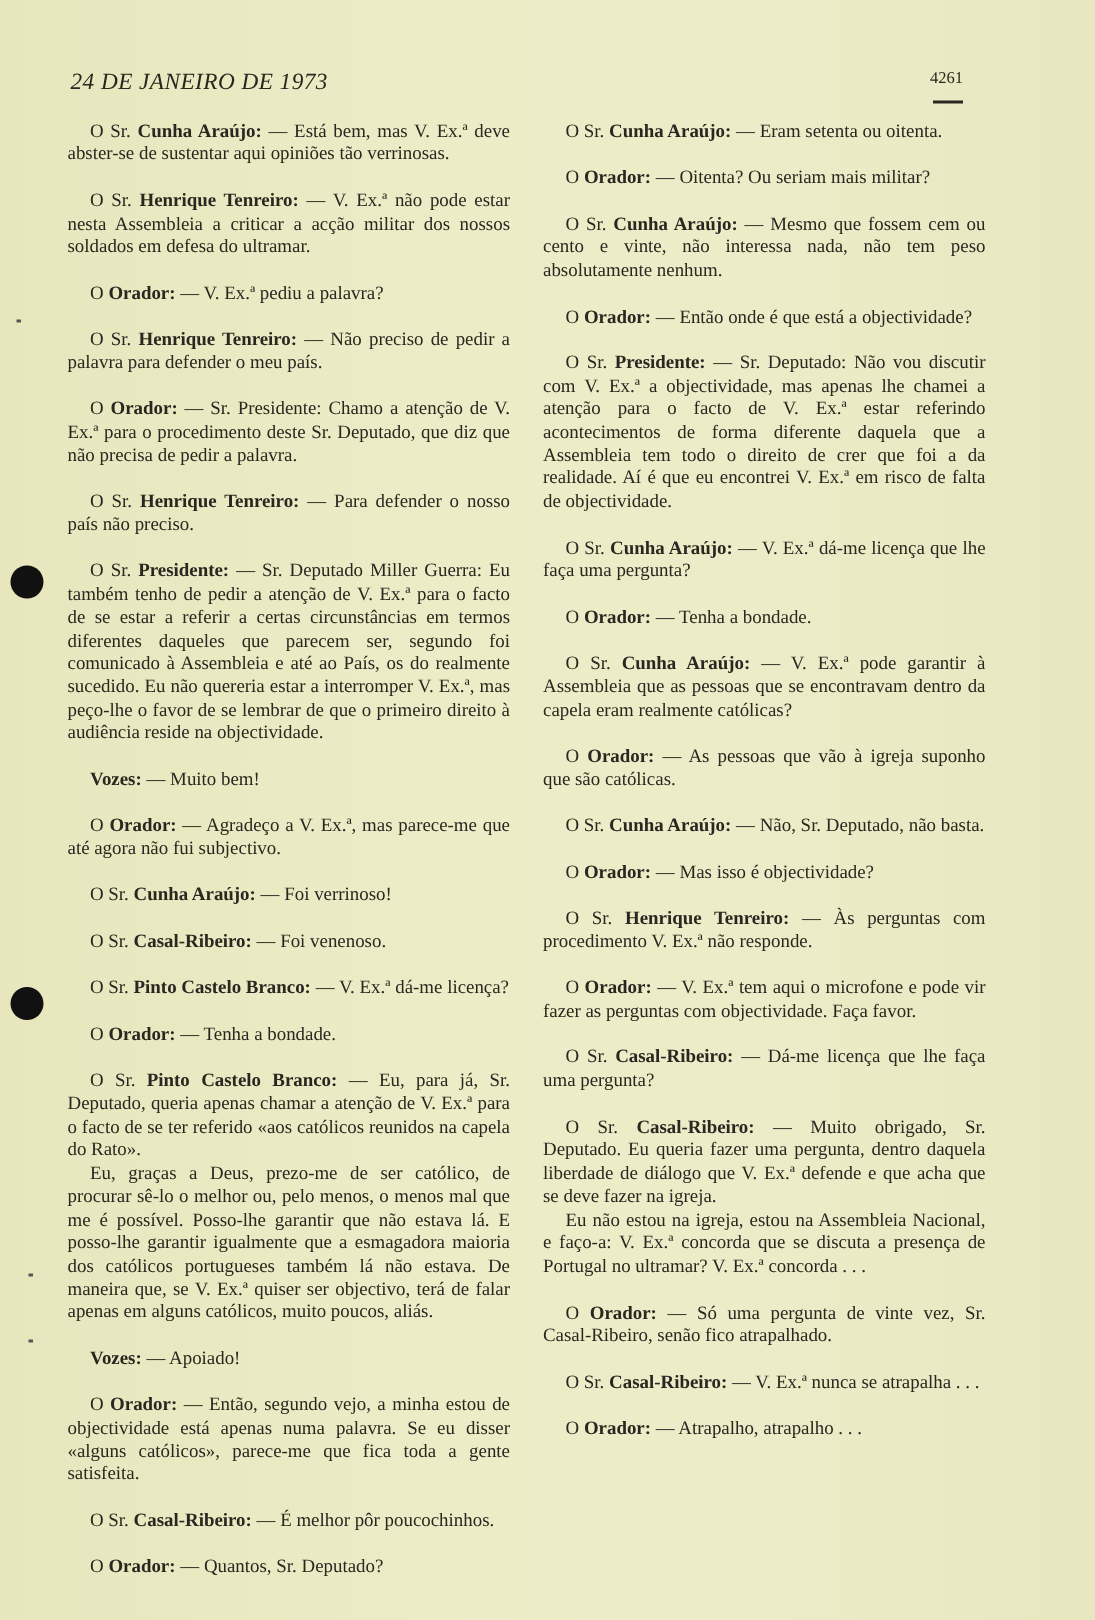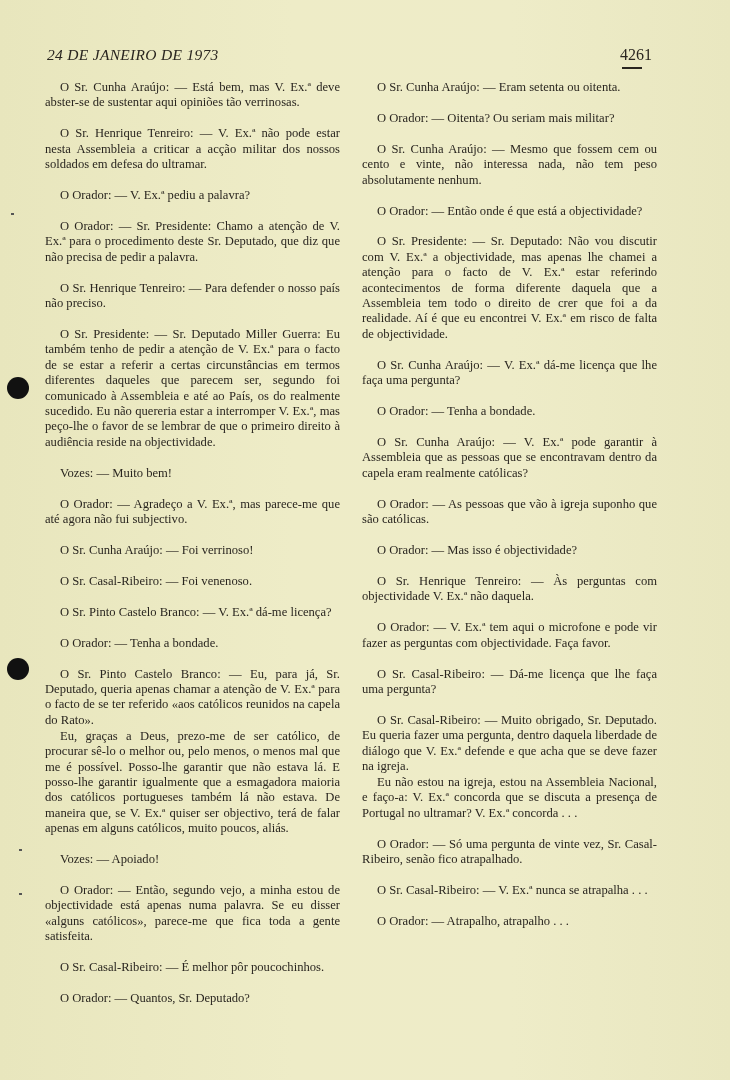--- a/index.html
+++ b/index.html
@@ -6,28 +6,28 @@
   body {
     width: 730px; height: 1080px; overflow: hidden;
     background: #ecebc4;
     font-family: "Liberation Serif", "DejaVu Serif", serif;
     color: #2a2620;
     position: relative;
   }
   .page { position: absolute; left: 0; top: 0; width: 730px; height: 1080px;
     background: linear-gradient(90deg, #e8e6bd 0%, #eeecc7 40%, #eeecc8 70%, #e9e7c0 100%); }
   .header-date { position: absolute; left: 47px; top: 46px; font-style: italic; font-size: 15.5px; letter-spacing: 0.3px; }
-  .header-page { position: absolute; left: 620px; top: 46px; font-size: 16px; }
+  .header-page { position: absolute; left: 620px; top: 46px; font-size: 11px; }
   .header-rule { position: absolute; left: 622px; top: 67px; width: 20px; height: 2px; background: #2a2620; }
   .col { position: absolute; top: 80px; width: 295px; font-size: 12.6px; line-height: 15.4px; text-align: justify; }
   .col.left { left: 45px; }
   .col.right { left: 362px; }
   .p { margin: 0 0 15.5px 0; text-indent: 15px; hyphens: manual; }
   .p.cont { margin-top: -15px; }
-  .spk { font-weight: normal; }
+  .spk { font-weight: bold; }
   .hole { position: absolute; width: 22px; height: 22px; border-radius: 50%; background: #111; }
   .speck { position: absolute; width: 3px; height: 2px; background: #555; }
 </style>
 </head>
 <body>
 
 <div class="page">
   <div class="header-date">24 DE JANEIRO DE 1973</div>
   <div class="header-page">4261</div>
   <div class="header-rule"></div>
@@ -35,20 +35,21 @@
   <div class="hole" style="left:7px; top:377px;"></div>
   <div class="hole" style="left:7px; top:658px;"></div>
   <div class="speck" style="left:11px; top:213px;"></div>
   <div class="speck" style="left:19px; top:849px;"></div>
   <div class="speck" style="left:19px; top:893px;"></div>
 
   <div class="col left" id="col-left">
       <p class="p"><span>O Sr. </span><span class="spk">Cunha Araújo:</span><span> — Está bem, mas V. Ex.ª deve abster-se de sustentar aqui opiniões tão verrinosas.</span></p>
       <p class="p"><span>O Sr. </span><span class="spk">Henrique Tenreiro:</span><span> — V. Ex.ª não pode estar nesta Assembleia a criticar a acção militar dos nossos soldados em defesa do ultramar.</span></p>
       <p class="p"><span>O </span><span class="spk">Orador:</span><span> — V. Ex.ª pediu a palavra?</span></p>
+      <p class="p"><span>O Sr. </span><span class="spk">Henrique Tenreiro:</span><span> — Não preciso de pedir a palavra para defender o meu país.</span></p>
       <p class="p"><span>O </span><span class="spk">Orador:</span><span> — Sr. Presidente: Chamo a atenção de V. Ex.ª para o procedimento deste Sr. Deputado, que diz que não precisa de pedir a palavra.</span></p>
       <p class="p"><span>O Sr. </span><span class="spk">Henrique Tenreiro:</span><span> — Para defender o nosso país não preciso.</span></p>
       <p class="p"><span>O Sr. </span><span class="spk">Presidente:</span><span> — Sr. Deputado Miller Guerra: Eu também tenho de pedir a atenção de V. Ex.ª para o facto de se estar a referir a certas circunstâncias em termos diferentes daqueles que parecem ser, segundo foi comunicado à Assembleia e até ao País, os do realmente sucedido. Eu não quereria estar a interromper V. Ex.ª, mas peço-lhe o favor de se lembrar de que o primeiro direito à audiência reside na objectividade.</span></p>
       <p class="p"><span></span><span class="spk">Vozes:</span><span> — Muito bem!</span></p>
       <p class="p"><span>O </span><span class="spk">Orador:</span><span> — Agradeço a V. Ex.ª, mas parece-me que até agora não fui subjectivo.</span></p>
       <p class="p"><span>O Sr. </span><span class="spk">Cunha Araújo:</span><span> — Foi verrinoso!</span></p>
       <p class="p"><span>O Sr. </span><span class="spk">Casal-Ribeiro:</span><span> — Foi venenoso.</span></p>
       <p class="p"><span>O Sr. </span><span class="spk">Pinto Castelo Branco:</span><span> — V. Ex.ª dá-me licença?</span></p>
       <p class="p"><span>O </span><span class="spk">Orador:</span><span> — Tenha a bondade.</span></p>
       <p class="p"><span>O Sr. </span><span class="spk">Pinto Castelo Branco:</span><span> — Eu, para já, Sr. Deputado, queria apenas chamar a atenção de V. Ex.ª para o facto de se ter referido «aos católicos reunidos na capela do Rato».</span></p>
@@ -61,22 +62,23 @@
   <div class="col right" id="col-right">
       <p class="p"><span>O Sr. </span><span class="spk">Cunha Araújo:</span><span> — Eram setenta ou oitenta.</span></p>
       <p class="p"><span>O </span><span class="spk">Orador:</span><span> — Oitenta? Ou seriam mais militar?</span></p>
       <p class="p"><span>O Sr. </span><span class="spk">Cunha Araújo:</span><span> — Mesmo que fossem cem ou cento e vinte, não interessa nada, não tem peso absolutamente nenhum.</span></p>
       <p class="p"><span>O </span><span class="spk">Orador:</span><span> — Então onde é que está a objectividade?</span></p>
       <p class="p"><span>O Sr. </span><span class="spk">Presidente:</span><span> — Sr. Deputado: Não vou discutir com V. Ex.ª a objectividade, mas apenas lhe chamei a atenção para o facto de V. Ex.ª estar referindo acontecimentos de forma diferente daquela que a Assembleia tem todo o direito de crer que foi a da realidade. Aí é que eu encontrei V. Ex.ª em risco de falta de objectividade.</span></p>
       <p class="p"><span>O Sr. </span><span class="spk">Cunha Araújo:</span><span> — V. Ex.ª dá-me licença que lhe faça uma pergunta?</span></p>
       <p class="p"><span>O </span><span class="spk">Orador:</span><span> — Tenha a bondade.</span></p>
       <p class="p"><span>O Sr. </span><span class="spk">Cunha Araújo:</span><span> — V. Ex.ª pode garantir à Assembleia que as pessoas que se encontravam dentro da capela eram realmente católicas?</span></p>
       <p class="p"><span>O </span><span class="spk">Orador:</span><span> — As pessoas que vão à igreja suponho que são católicas.</span></p>
+      <p class="p"><span>O Sr. </span><span class="spk">Cunha Araújo:</span><span> — Não, Sr. Deputado, não basta.</span></p>
       <p class="p"><span>O </span><span class="spk">Orador:</span><span> — Mas isso é objectividade?</span></p>
-      <p class="p"><span>O Sr. </span><span class="spk">Henrique Tenreiro:</span><span> — Às perguntas com objectividade V. Ex.ª não daquela.</span></p>
+      <p class="p"><span>O Sr. </span><span class="spk">Henrique Tenreiro:</span><span> — Às perguntas com procedimento V. Ex.ª não responde.</span></p>
       <p class="p"><span>O </span><span class="spk">Orador:</span><span> — V. Ex.ª tem aqui o microfone e pode vir fazer as perguntas com objectividade. Faça favor.</span></p>
       <p class="p"><span>O Sr. </span><span class="spk">Casal-Ribeiro:</span><span> — Dá-me licença que lhe faça uma pergunta?</span></p>
       <p class="p"><span>O Sr. </span><span class="spk">Casal-Ribeiro:</span><span> — Muito obrigado, Sr. Deputado. Eu queria fazer uma pergunta, dentro daquela liberdade de diálogo que V. Ex.ª defende e que acha que se deve fazer na igreja.</span></p>
       <p class="p cont"><span></span><span class="spk"></span><span>Eu não estou na igreja, estou na Assembleia Nacional, e faço-a: V. Ex.ª concorda que se discuta a presença de Portugal no ultramar? V. Ex.ª concorda . . .</span></p>
       <p class="p"><span>O </span><span class="spk">Orador:</span><span> — Só uma pergunta de vinte vez, Sr. Casal-Ribeiro, senão fico atrapalhado.</span></p>
       <p class="p"><span>O Sr. </span><span class="spk">Casal-Ribeiro:</span><span> — V. Ex.ª nunca se atrapalha . . .</span></p>
       <p class="p"><span>O </span><span class="spk">Orador:</span><span> — Atrapalho, atrapalho . . .</span></p>
     </div>
 </div>
 

